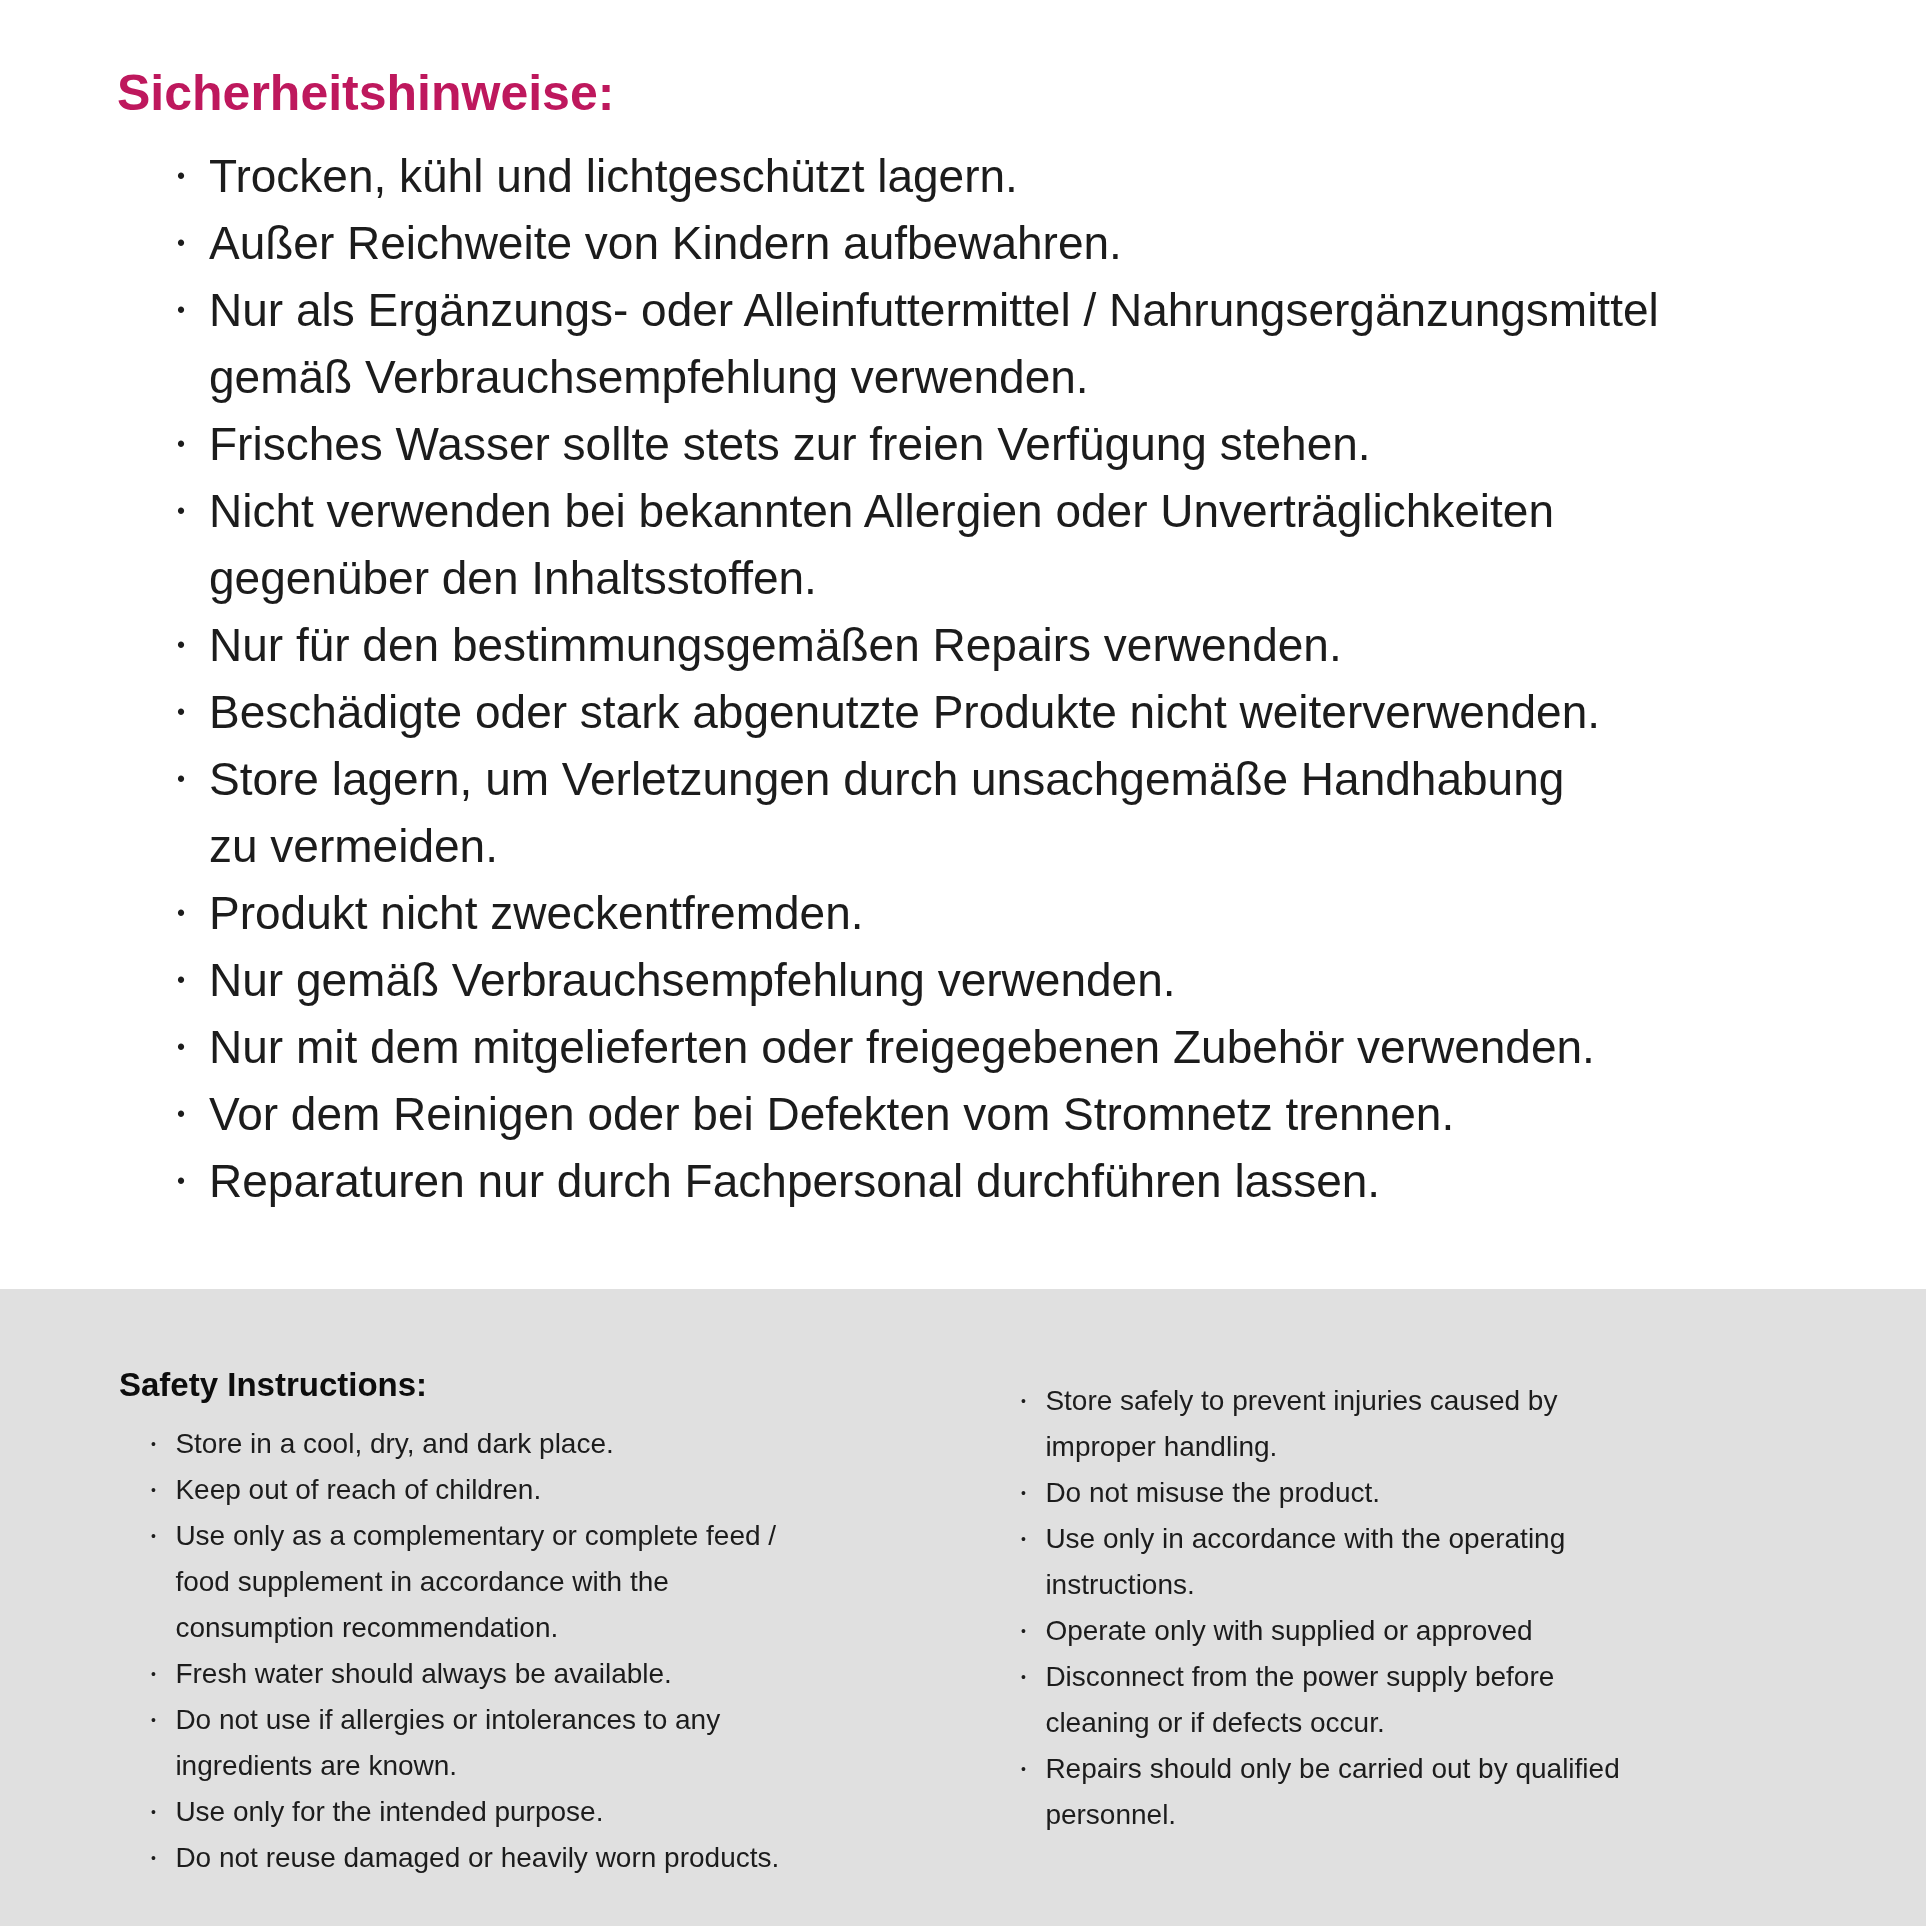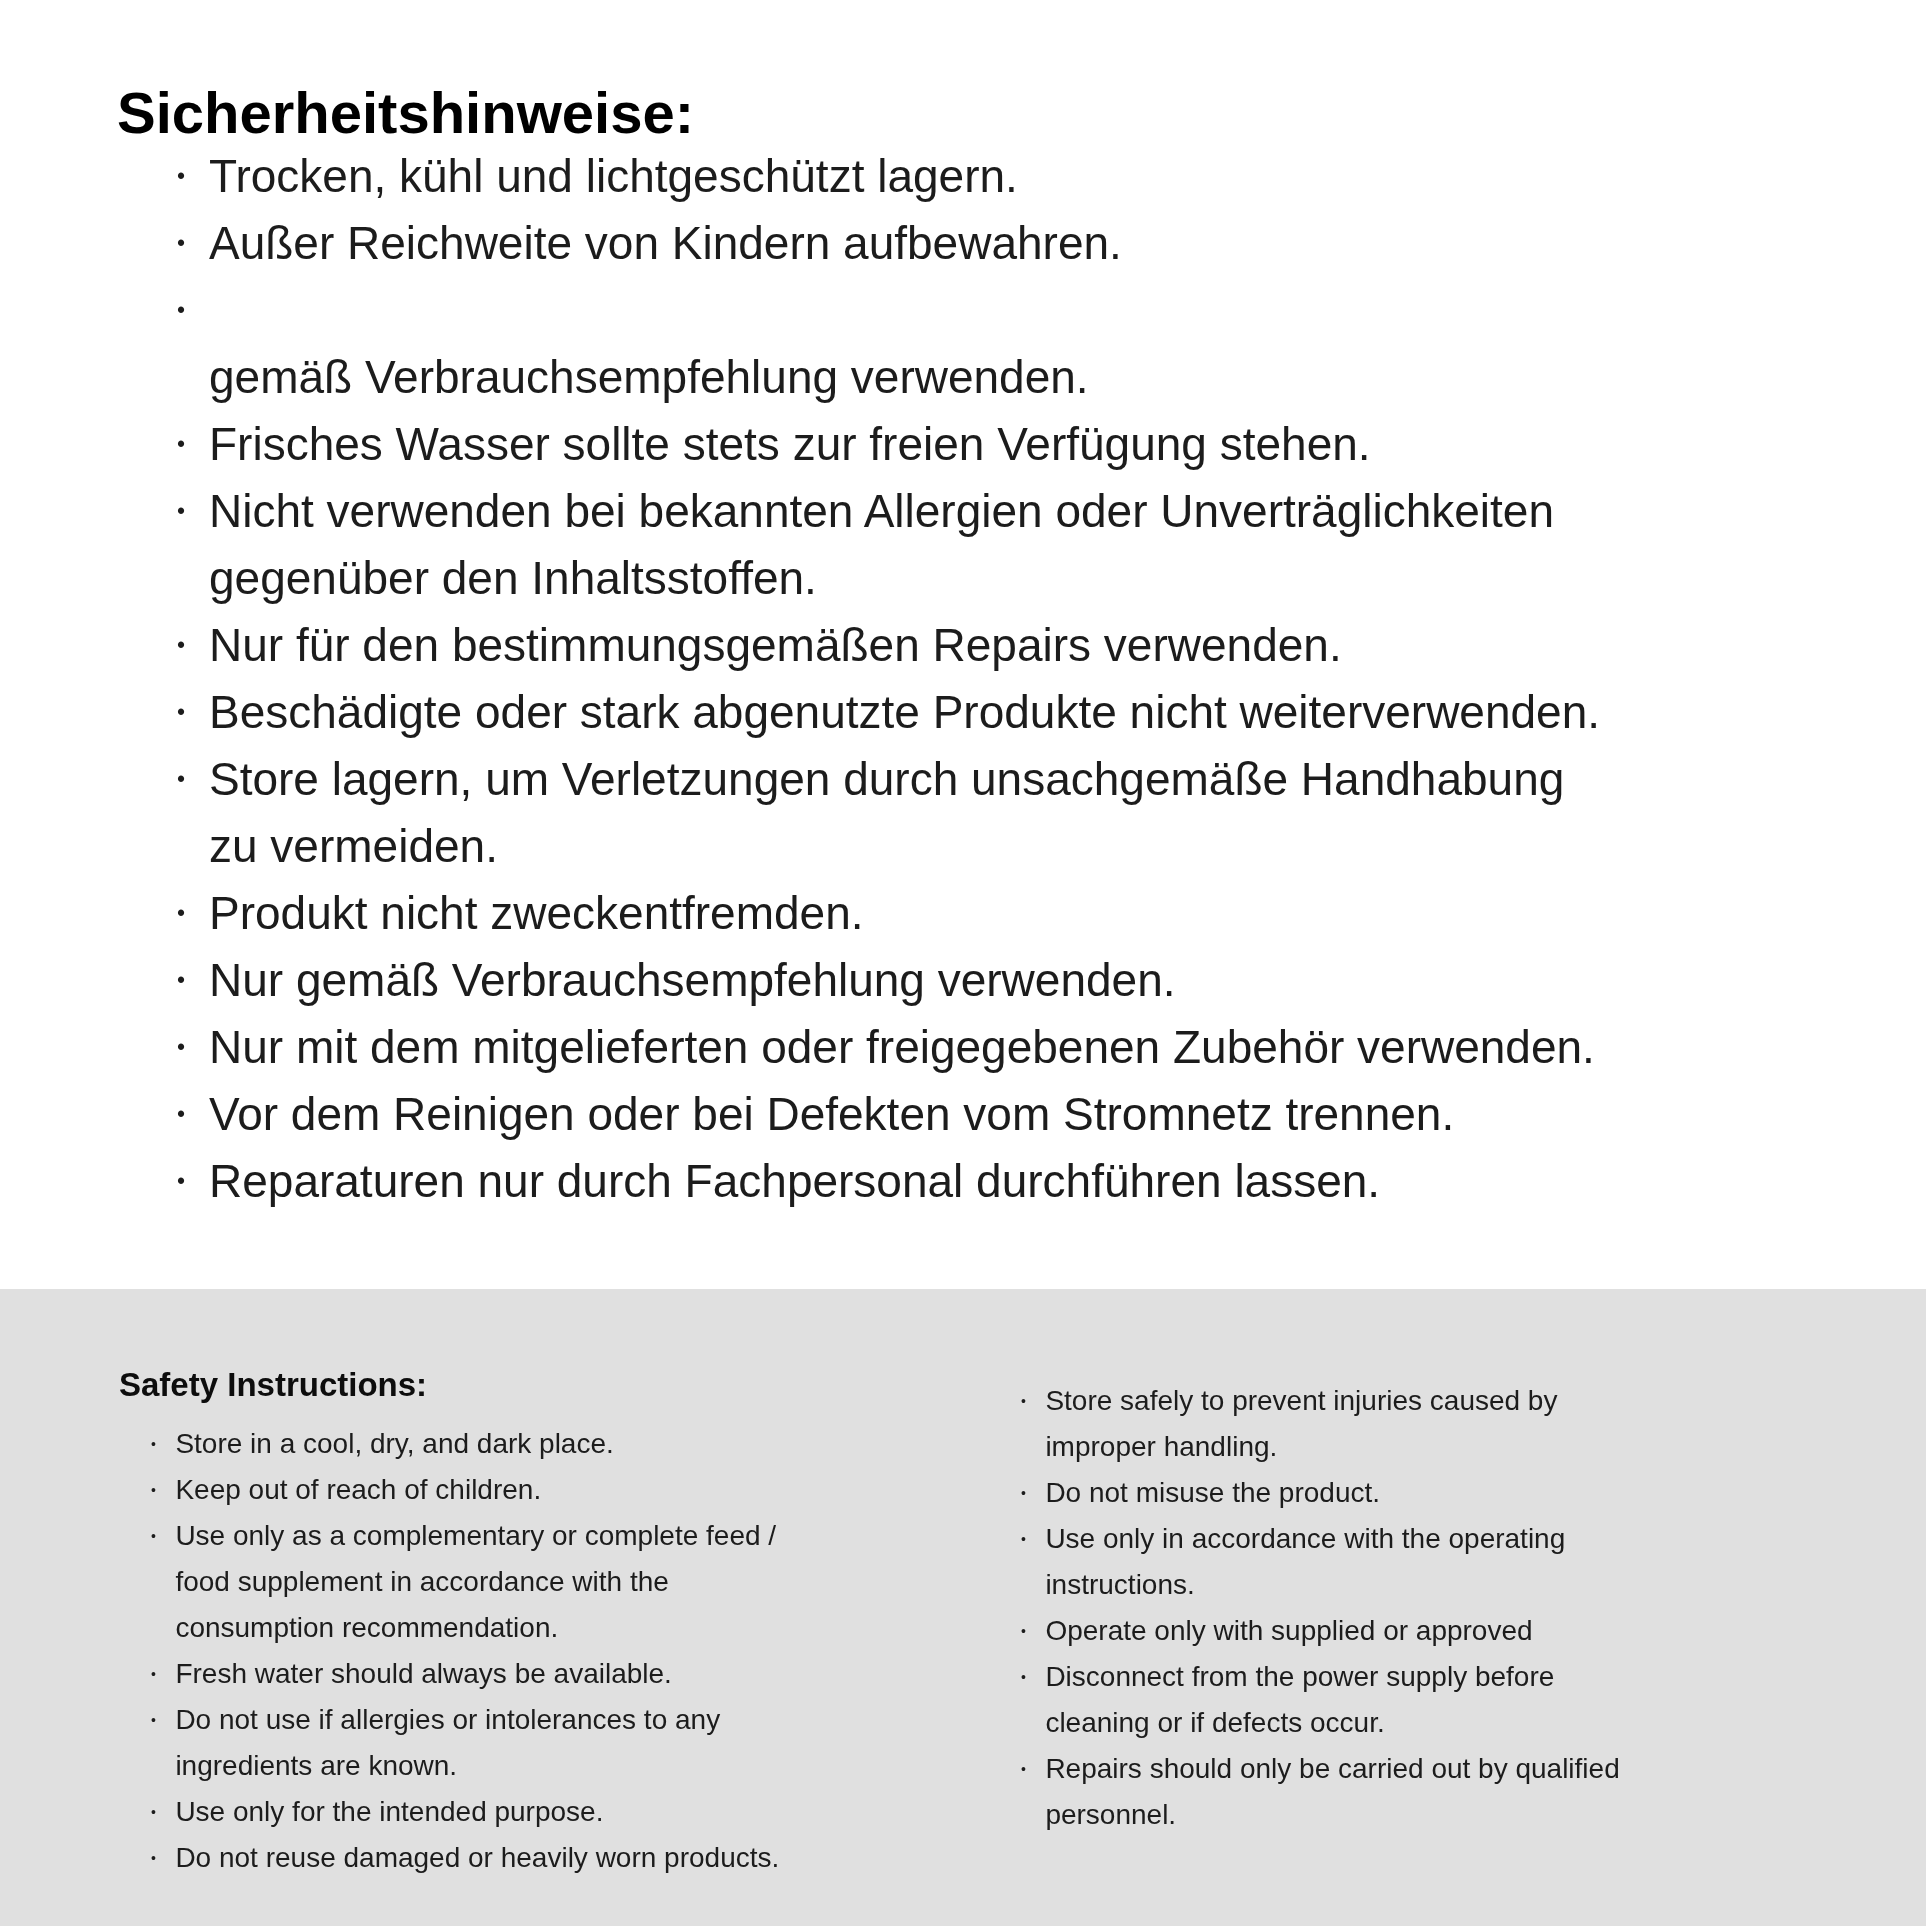--- a/index.html
+++ b/index.html
@@ -10,24 +10,24 @@
     width: 1926px;
     height: 1926px;
     position: relative;
     background: #ffffff;
     font-family: "Liberation Sans", "DejaVu Sans", sans-serif;
     overflow: hidden;
   }
   .heading-de {
     position: absolute;
     left: 117px;
-    top: 79px;
-    font-size: 58px;
+    top: 64px;
+    font-size: 50px;
     font-weight: 700;
-    color: #000000;
+    color: #be185d;
     white-space: nowrap;
   }
   .list {
     position: absolute;
   }
   .line {
     position: relative;
     white-space: nowrap;
     color: #1c1c1c;
   }
@@ -74,21 +74,21 @@
   .en-right { left: 1021px; top: 1378px; }
 </style>
 </head>
 <body>
 
 <div class="heading-de">Sicherheitshinweise:</div>
 
 <div class="list de-list">
     <div class="line"><span class="dot">•</span><span class="txt">Trocken, kühl und lichtgeschützt lagern.</span></div>
     <div class="line"><span class="dot">•</span><span class="txt">Außer Reichweite von Kindern aufbewahren.</span></div>
-    <div class="line"><span class="dot">•</span></div>
+    <div class="line"><span class="dot">•</span><span class="txt">Nur als Ergänzungs- oder Alleinfuttermittel / Nahrungsergänzungsmittel</span></div>
     <div class="line cont"><span class="txt">gemäß Verbrauchsempfehlung verwenden.</span></div>
     <div class="line"><span class="dot">•</span><span class="txt">Frisches Wasser sollte stets zur freien Verfügung stehen.</span></div>
     <div class="line"><span class="dot">•</span><span class="txt">Nicht verwenden bei bekannten Allergien oder Unverträglichkeiten</span></div>
     <div class="line cont"><span class="txt">gegenüber den Inhaltsstoffen.</span></div>
     <div class="line"><span class="dot">•</span><span class="txt">Nur für den bestimmungsgemäßen Repairs verwenden.</span></div>
     <div class="line"><span class="dot">•</span><span class="txt">Beschädigte oder stark abgenutzte Produkte nicht weiterverwenden.</span></div>
     <div class="line"><span class="dot">•</span><span class="txt">Store lagern, um Verletzungen durch unsachgemäße Handhabung</span></div>
     <div class="line cont"><span class="txt">zu vermeiden.</span></div>
     <div class="line"><span class="dot">•</span><span class="txt">Produkt nicht zweckentfremden.</span></div>
     <div class="line"><span class="dot">•</span><span class="txt">Nur gemäß Verbrauchsempfehlung verwenden.</span></div>

